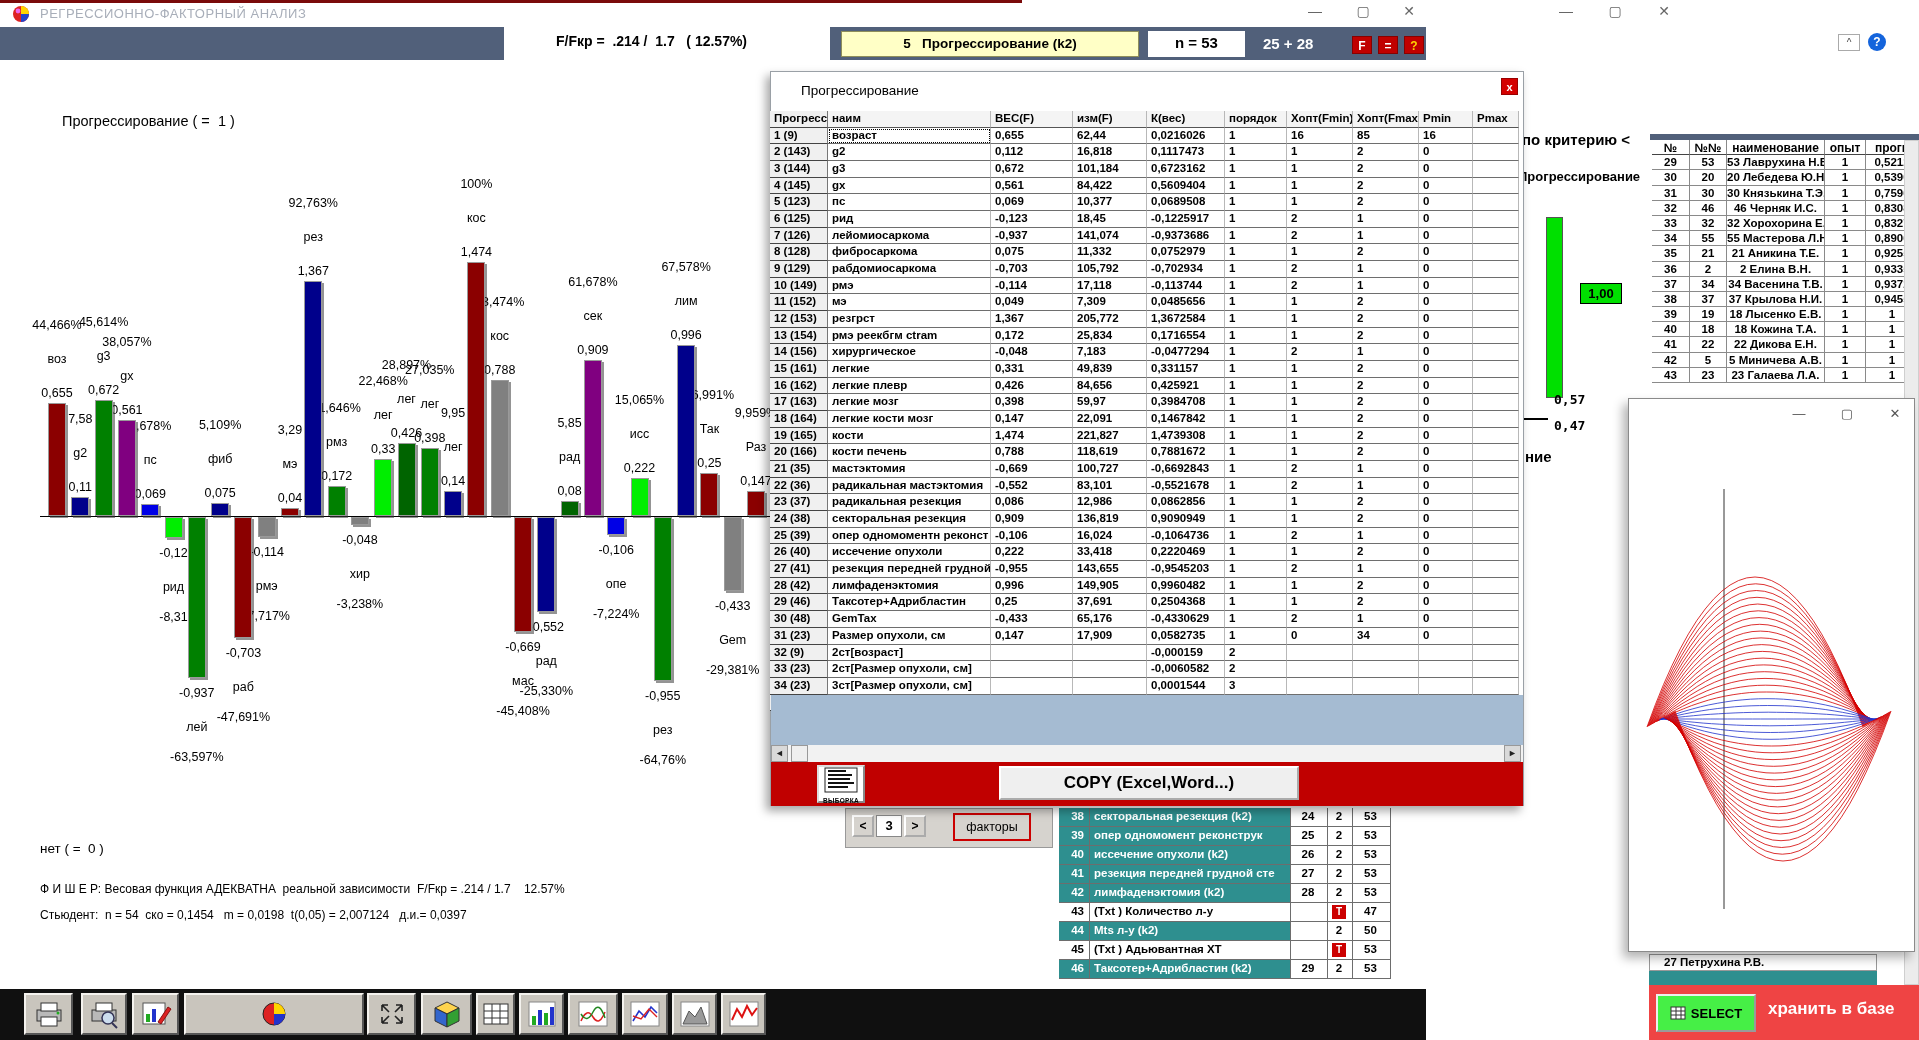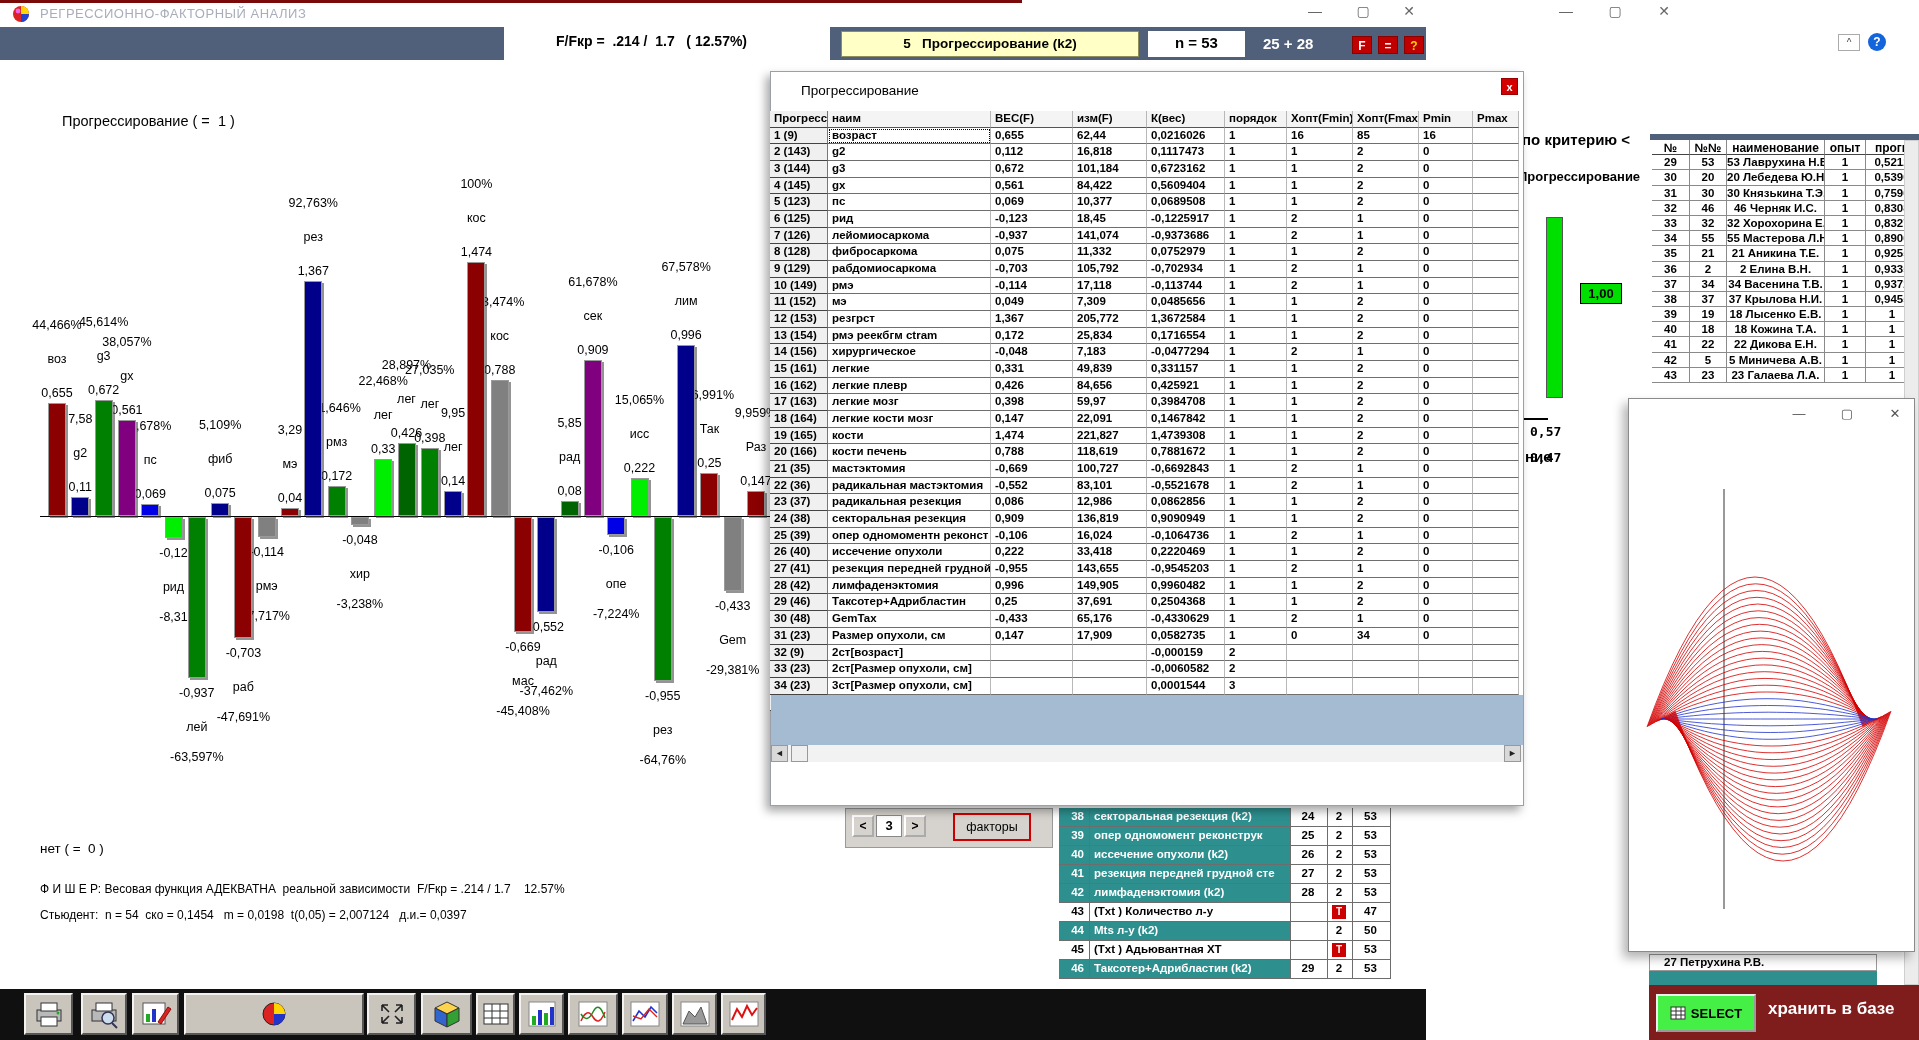--- a/index.html
+++ b/index.html
@@ -78,35 +78,35 @@
   .teal-row > div.valcell { background:#fff; color:#000; text-align:center; padding-left:0; }
   .teal-row.white > div { background:#fff; color:#000; }
   .tbadge { display:inline-block; background:#CC0000; color:#fff; width:14px; height:14px; line-height:14px; font-size:10px; }
   
   #right-window { left:1426px; top:0; width:493px; height:1040px; background:#fff; z-index:5; }
   #crit-label { position:absolute; left:96px; top:131px; font-size:15px; font-weight:bold; }
   #crit-sub { position:absolute; left:92px; top:169px; font-size:13px; font-weight:bold; }
   #gauge-bar { position:absolute; left:120px; top:217px; width:17px; height:181px; background:#00E000; border:1px solid #555; }
   #gauge-badge { position:absolute; left:154px; top:283px; width:42px; height:21px; background:#00E000; border:1px solid #000;
     text-align:center; line-height:19px; font-size:13px; font-weight:bold; }
-  .gauge-tick { position:absolute; left:104px; font-size:13px; font-weight:bold; font-family:"DejaVu Sans Mono",monospace;margin-top:32px; }
+  .gauge-tick { position:absolute; left:128px; font-size:13px; font-weight:bold; font-family:"DejaVu Sans Mono",monospace; }
   #gauge-line { position:absolute; left:94px; top:418px; width:28px; height:2px; background:#000; }
   #frag-nie { position:absolute; left:99px; top:448px; font-size:15px; font-weight:bold; }
   #pt-strip { position:absolute; left:224px; top:134px; width:269px; height:6px; background:#51607A; }
   #patients { position:absolute; left:226px; top:140px; width:267px; }
   .pt-row { display:grid; grid-template-columns:38px 37px 98px 41px 53px; height:15.2px;
     font-size:11.5px; font-weight:bold; }
   .pt-row > div { border-right:1px solid #8a8a8a; border-bottom:1px solid #8a8a8a; text-align:center;
     overflow:hidden; white-space:nowrap; padding-top:1px; }
   .pt-row.hdr > div { border-bottom:1px solid #444; font-size:12px; }
   #right-scroll { position:absolute; left:478px; top:140px; width:15px; height:845px; background:#ECECEC; border:1px solid #cfcfcf; }
   #row27 { position:absolute; left:223px; top:954px; width:228px; height:17px; background:#fff; border:1px solid #999;
     font-size:11.5px; font-weight:bold; padding:1px 0 0 14px; }
   #row28 { position:absolute; left:223px; top:971px; width:228px; height:14px; background:#2E8F8F; }
-  #br-redbar { position:absolute; left:223px; top:985px; width:270px; height:55px; background:#7f1d1d; }
+  #br-redbar { position:absolute; left:223px; top:985px; width:270px; height:55px; background:#ef4444; }
   #select-btn { position:absolute; left:7px; top:9px; width:100px; height:38px; background:#46EF46;
     border:2px outset #eee; display:flex; align-items:center; justify-content:center; gap:5px;
     font-size:13px; font-weight:bold; color:#000; }
   #save-label { position:absolute; left:119px; top:14px; font-size:17px; font-weight:bold; color:#fff;text-align:right; }
   #chev-btn { position:absolute; left:412px; top:34px; width:22px; height:17px; border:1px solid #aaa;
     text-align:center; font-size:10px; color:#444; line-height:15px; }
   #help-icon { position:absolute; left:442px; top:33px; width:18px; height:18px; border-radius:50%;
     background:#1464DC; color:#fff; font-size:12px; font-weight:bold; text-align:center; line-height:18px; }
   
   #surf-window { left:1628px; top:398px; width:287px; height:554px; background:#fff; border:1px solid #8a8a8a;
@@ -200,21 +200,21 @@
     <div class="bar-label" style="left: 441.4px; top: 211.472px;">кос</div>
     <div class="bar-label" style="left: 441.4px; top: 177.472px;">100%</div>
     <div class="bar-label" style="left: 464.7px; top: 363.464px;">0,788</div>
     <div class="bar-label" style="left: 464.7px; top: 329.464px;">кос</div>
     <div class="bar-label" style="left: 464.7px; top: 295.464px;">53,474%</div>
     <div class="bar-label" style="left: 488px; top: 640.068px;">-0,669</div>
     <div class="bar-label" style="left: 488px; top: 674.068px;">мас</div>
     <div class="bar-label" style="left: 488px; top: 704.068px;">-45,408%</div>
     <div class="bar-label" style="left: 511.3px; top: 619.944px;">-0,552</div>
     <div class="bar-label" style="left: 511.3px; top: 653.944px;">рад</div>
-    <div class="bar-label" style="left: 511.3px; top: 683.944px;">-37,462%</div>
+    <div class="bar-label" style="left: 511.3px; top: 683.944px;">-25,330%</div>
     <div class="bar-label" style="left: 534.6px; top: 484.208px;">0,08</div>
     <div class="bar-label" style="left: 534.6px; top: 450.208px;">рад</div>
     <div class="bar-label" style="left: 534.6px; top: 416.208px;">5,85</div>
     <div class="bar-label" style="left: 557.9px; top: 342.652px;">0,909</div>
     <div class="bar-label" style="left: 557.9px; top: 308.652px;">сек</div>
     <div class="bar-label" style="left: 557.9px; top: 274.652px;">61,678%</div>
     <div class="bar-label" style="left: 581.2px; top: 543.232px;">-0,106</div>
     <div class="bar-label" style="left: 581.2px; top: 577.232px;">опе</div>
     <div class="bar-label" style="left: 581.2px; top: 607.232px;">-7,224%</div>
     <div class="bar-label" style="left: 604.5px; top: 460.816px;">0,222</div>
@@ -1026,20 +1026,36 @@
         <div></div>
         <div></div>
       </div>
     </div>
   <div id="dlg-filler"></div>
   <div id="dlg-hscroll">
     <div class="scroll-arrow" style="left:0">◄</div>
     <div class="scroll-arrow" style="left:20px;background:#EFEFEF"></div>
     <div class="scroll-arrow" style="left:733px">►</div>
   </div>
+  <div id="dlg-redbar">
+    <div id="vyborka-btn">
+      <svg width="34" height="26" viewBox="0 0 34 26">
+        <rect x="1" y="1" width="32" height="24" fill="#fff" stroke="#222"></rect>
+        <g fill="#111">
+          <rect x="4" y="3" width="18" height="2"></rect>
+            <rect x="4" y="7" width="24" height="2"></rect>
+          <rect x="4" y="11" width="22" height="2"></rect>
+            <rect x="4" y="15" width="26" height="2"></rect>
+          <rect x="4" y="19" width="20" height="2"></rect>
+        </g>
+      </svg>
+      <div class="cap">ВЫБОРКА</div>
+    </div>
+    <div id="copy-btn">COPY (Excel,Word...)</div>
+  </div>
 </div>
 
 <div class="abs" id="surf-window">
   <div class="sctl" style="left:155px">—</div>
   <div class="sctl" style="left:203px">▢</div>
   <div class="sctl" style="left:251px">✕</div>
   <svg id="surf-svg" width="285" height="520" viewBox="0 0 285 520" style="position:absolute;left:0;top:32px">
       <line x1="95" y1="58" x2="95" y2="478" stroke="#333333" stroke-width="1"></line>
       <path d="M18.0 296.0 L26.3 273.8 L34.6 253.4 L42.9 234.8 L51.2 217.9 L59.5 202.8 L67.8 189.5 L76.2 178.0 L84.5 168.2 L92.8 160.2 L101.1 154.0 L109.4 149.6 L117.7 146.9 L126.0 146.0 L134.3 146.9 L142.6 149.6 L150.9 154.0 L159.2 160.2 L167.5 168.2 L175.8 178.0 L184.2 189.5 L192.5 202.8 L200.8 217.9 L209.1 234.8 L217.4 253.4 L225.7 273.8 L234.0 296.0 " fill="none" stroke="#D40000" stroke-width="0.9" opacity="0.9"></path>
       <path d="M18.7 295.6 L27.0 274.5 L35.3 255.0 L43.6 237.3 L51.9 221.2 L60.2 206.9 L68.5 194.2 L76.8 183.2 L85.1 173.9 L93.4 166.3 L101.7 160.4 L110.1 156.1 L118.4 153.6 L126.7 152.8 L135.0 153.6 L143.3 156.1 L151.6 160.4 L159.9 166.3 L168.2 173.9 L176.5 183.2 L184.8 194.2 L193.1 206.9 L201.4 221.2 L209.7 237.3 L218.1 255.0 L226.4 274.5 L234.7 295.6 " fill="none" stroke="#D40000" stroke-width="0.9" opacity="0.9"></path>

